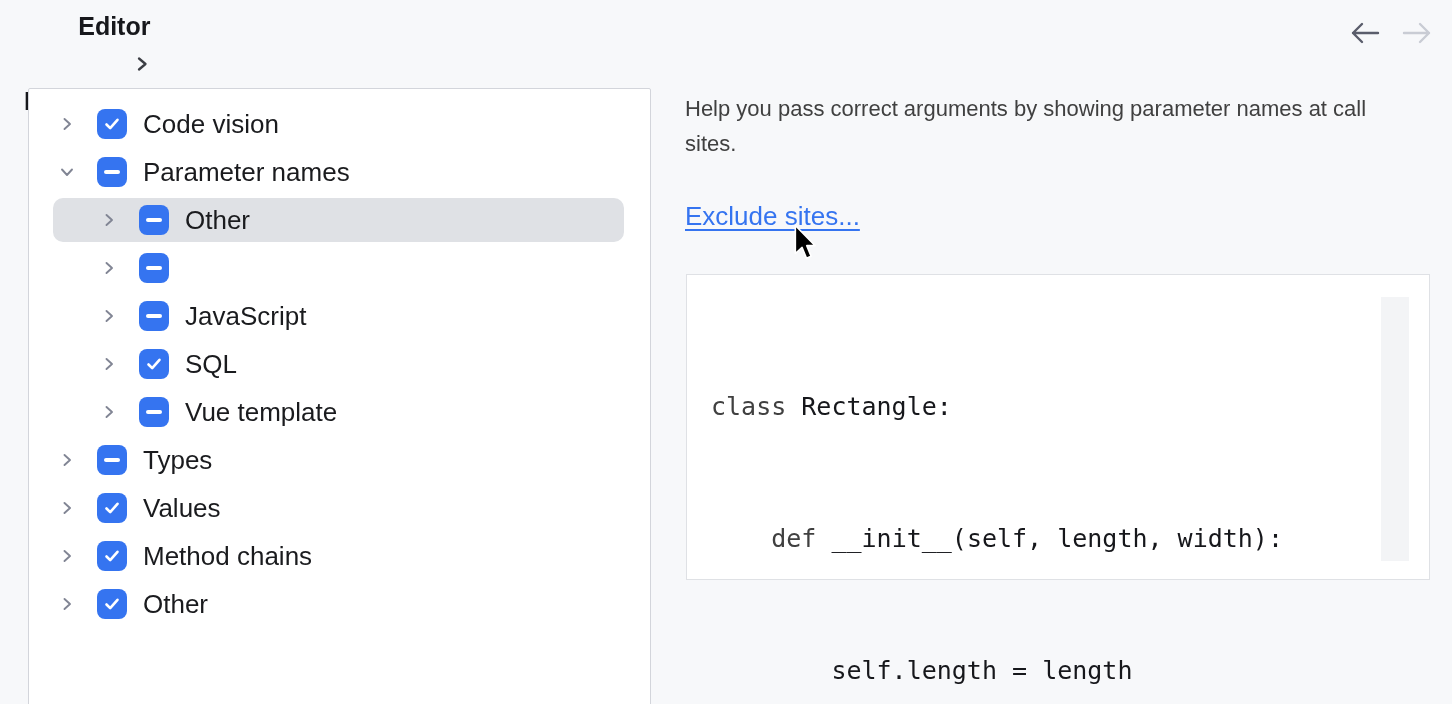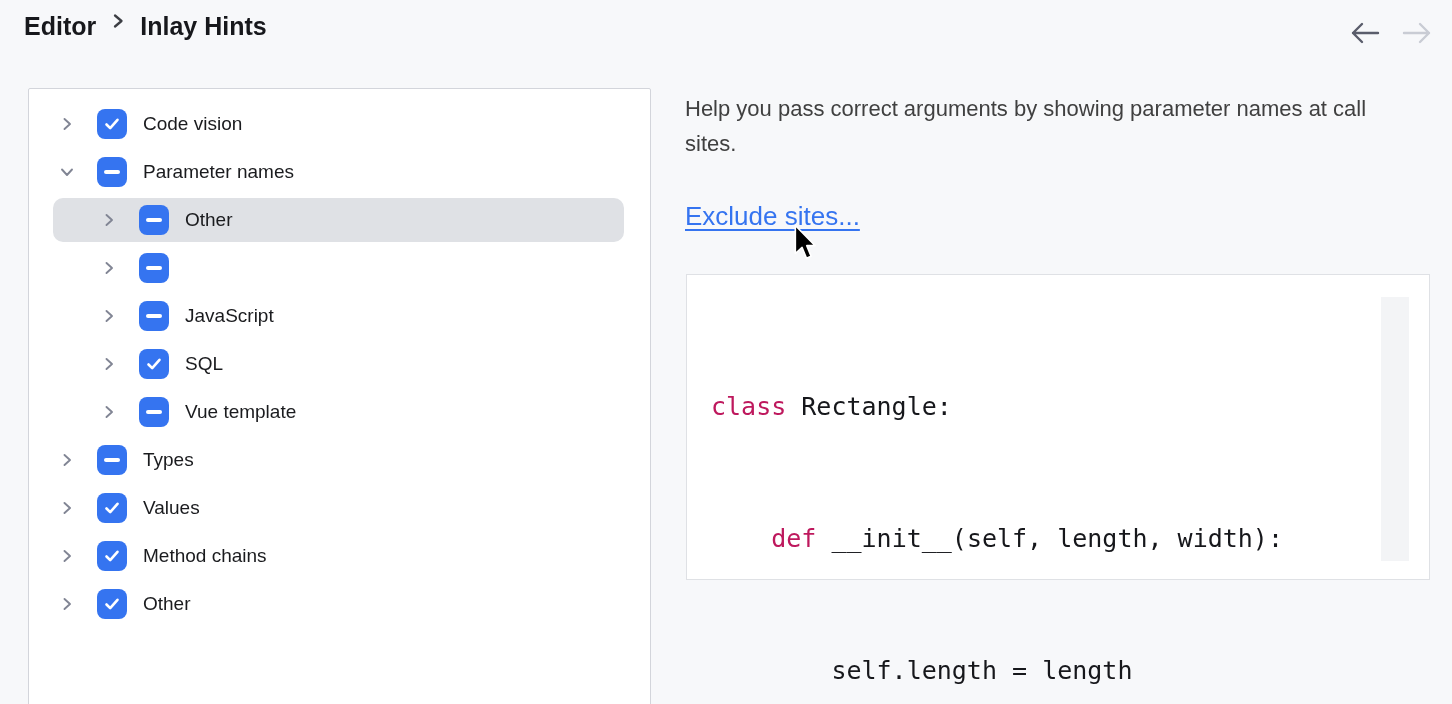--- a/index.html
+++ b/index.html
@@ -8,22 +8,22 @@
     position:relative;
     background:#F7F8FA;
     font-family:"Liberation Sans", sans-serif;
     color:#1b1c20;
     overflow:hidden;
   }
 
   
   .breadcrumb {
     position:absolute; left:24px; top:12px;
-    display:flex; align-items:flex-start; gap:14px;
-    font-size:25px; font-weight:700; color:#17181c;
+    display:flex; align-items:flex-end; gap:14px;
+    font-size:25px; font-weight:700; color:#17181c;flex-direction:column;
   }
   .crumb-sep { display:flex; align-items:center; }
   .nav-arrows {
     position:absolute; right:18px; top:18px;
     display:flex; gap:18px; align-items:center;
   }
   .nav-btn { width:34px; height:30px; display:flex; align-items:center; justify-content:center; }
 
   
   .tree-panel {
@@ -43,21 +43,21 @@
   .tree-row.lvl1 { padding-left:48px; }
   .tree-row.selected { background:#DFE1E5; }
   .chevron { width:16px; height:16px; margin-right:22px; flex:none; display:flex; align-items:center; justify-content:center; }
   .checkbox {
     width:30px; height:30px; flex:none;
     border-radius:8px; background:#3574F0;
     display:flex; align-items:center; justify-content:center;
     margin-right:16px;
   }
   .cb-bar { width:16px; height:4px; background:#fff; border-radius:2px; }
-  .tree-label { font-size:19px; color:#1a1b1e; white-space:nowrap; }
+  .tree-label { font-size:26px; color:#1a1b1e; white-space:nowrap; }
 
   
   .description {
     position:absolute; left:685px; top:91px;
     width:705px; font-size:22px; line-height:35px; color:#404040;
   }
   .exclude-link {
     position:absolute; left:685px; top:201px;
     font-size:26px; color:#3574F0;
     text-decoration:underline; text-underline-offset:4px;
@@ -71,21 +71,21 @@
     background:#FFFFFF;
     border:1px solid #DFE1E5;
   }
   .code {
     position:absolute; left:24px; top:22px;
     font-family:"DejaVu Sans Mono", monospace;
     font-size:25px; line-height:44px;
     color:#16171b; white-space:pre;
   }
   .code-line { height:44px; }
-  .kw  { color:#be185d; }
+  .kw  { color:#404040; }
   .scrollbar-thumb {
     position:absolute; right:20px; top:22px;
     width:28px; height:264px;
     background:#F3F4F6;
   }
 </style>
 </head>
 <body>
 
 <div class="breadcrumb">

